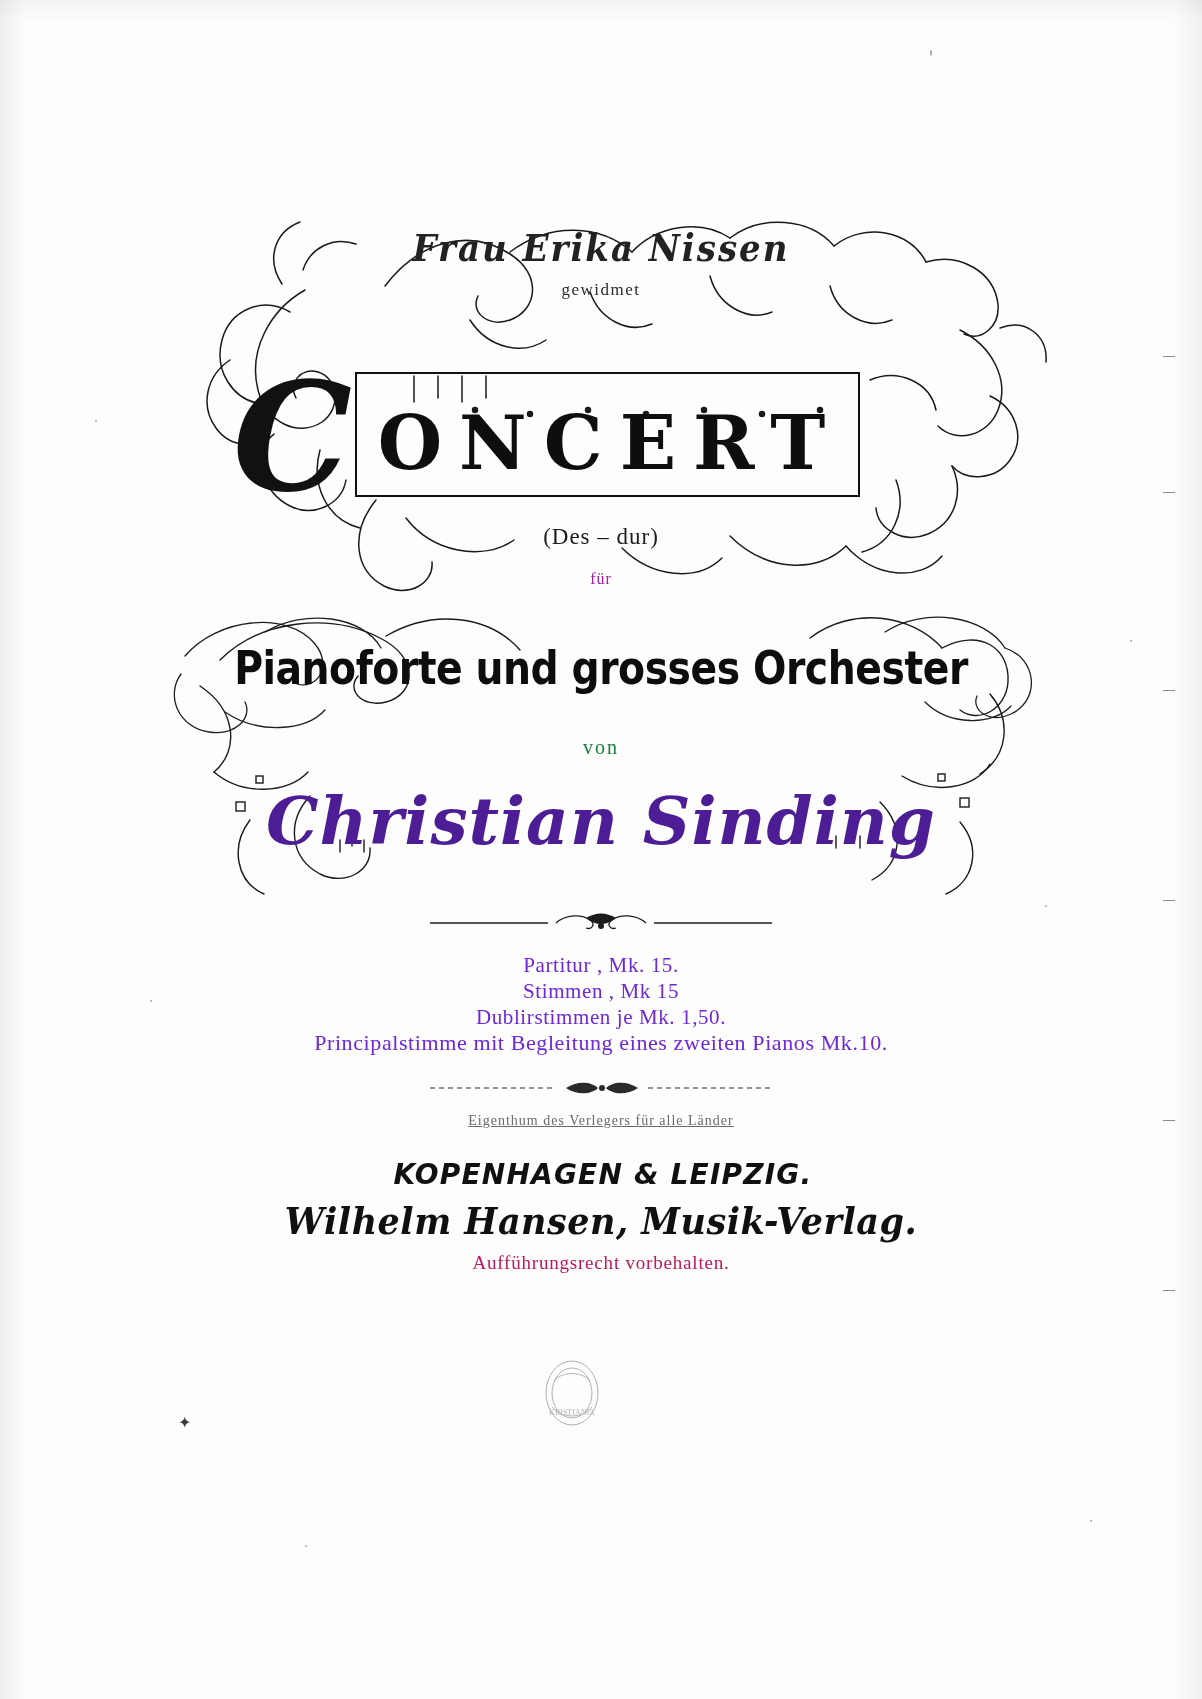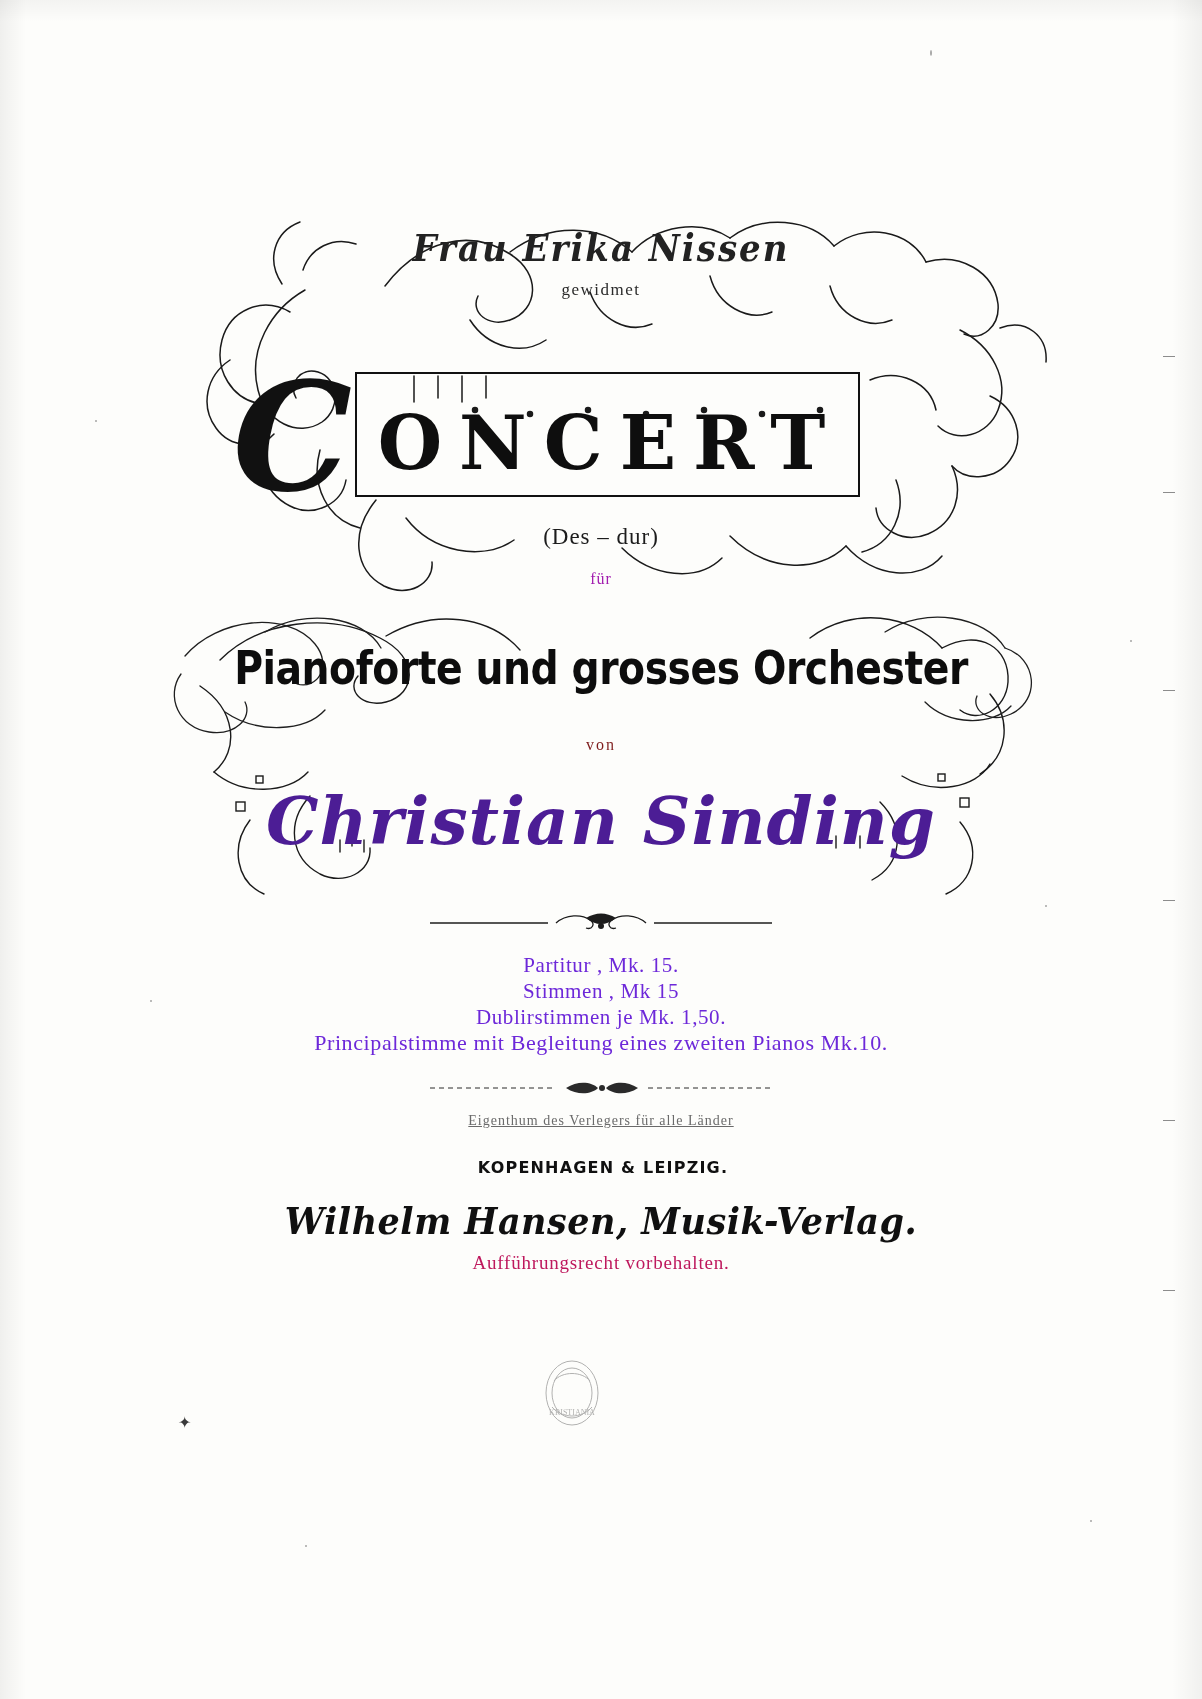--- a/index.html
+++ b/index.html
@@ -142,23 +142,23 @@
     font-weight: 700;
     color: #0d0d0d;
     letter-spacing: -0.5px;
     transform: scaleX(0.93);
   }
 
   .von {
     position: absolute;
     top: 736px; left: 0; right: 0;
     font-family: "Liberation Serif", serif;
-    font-size: 16px;
+    font-size: 20px;
     letter-spacing: 2px;
-    color: #7f1d1d;
+    color: #15803d;
   }
 
   .composer {
     position: absolute;
     top: 782px; left: 0; right: 0;
     font-family: "DejaVu Serif", serif;
     font-size: 66px;
     font-weight: 700;
     font-style: italic;
     letter-spacing: 1px;
@@ -200,24 +200,25 @@
     font-size: 14px;
     letter-spacing: 1px;
     color: #6a6a6a;
     text-decoration: underline;
   }
 
   .city {
     position: absolute;
     top: 1158px; left: 4px; right: 0;
     font-family: "DejaVu Sans", sans-serif;
-    font-size: 16px;
+    font-size: 28px;
     font-weight: 700;
     letter-spacing: 1.2px;
     color: #101010;
+    font-style: italic;
   }
 
   .publisher {
     position: absolute;
     top: 1200px; left: 0; right: 0;
     font-family: "DejaVu Serif", serif;
     font-size: 35px;
     font-weight: 700;
     letter-spacing: 0.5px;
     color: #101010;

